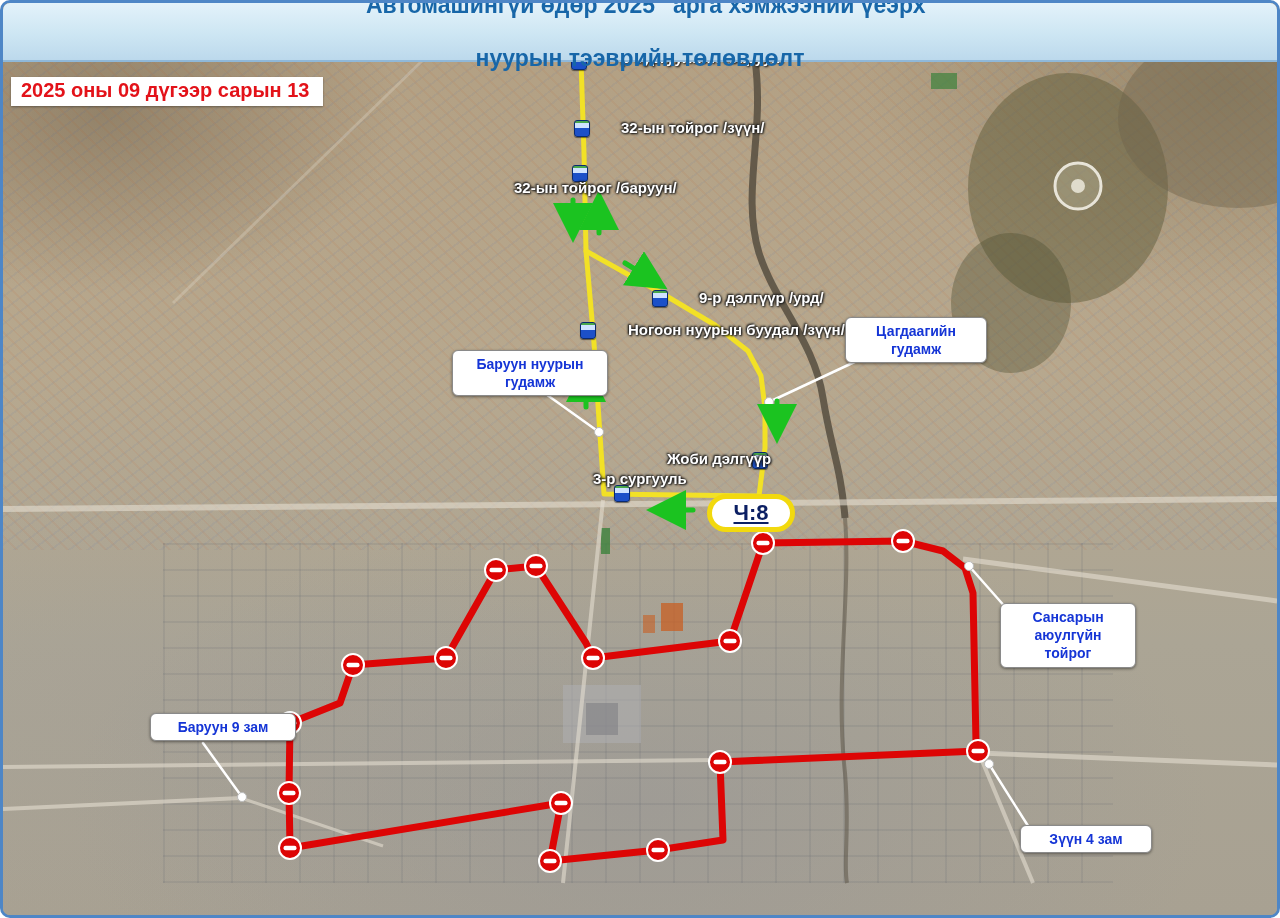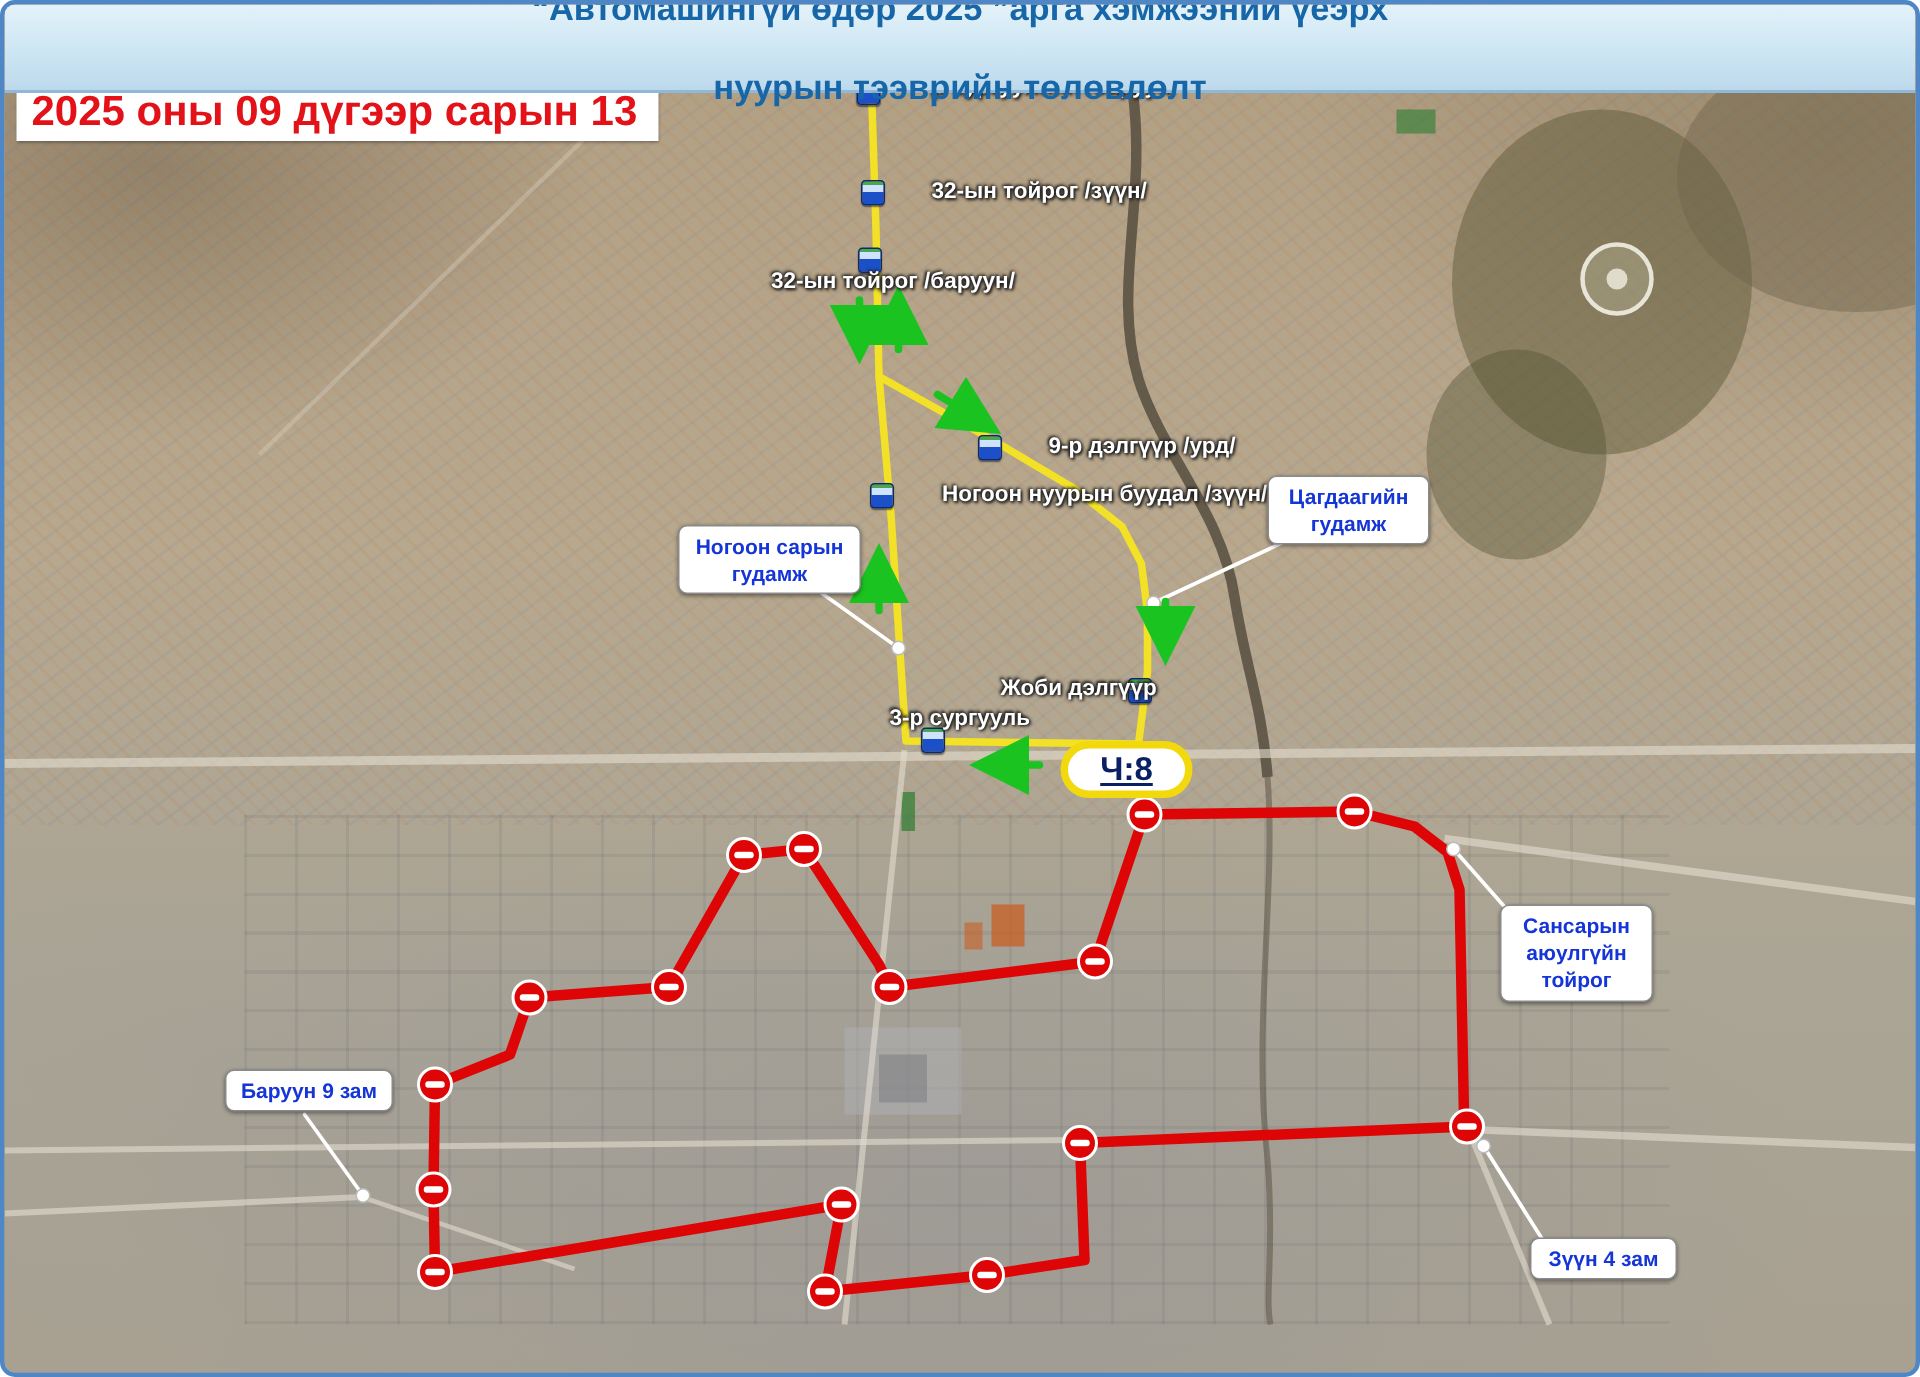--- a/index.html
+++ b/index.html
@@ -13,22 +13,22 @@
   .footer{position:absolute;left:0;bottom:0;width:100%;height:33px;z-index:30;
     background:linear-gradient(180deg,#eaf4fb 0%,#cfe5f1 70%,#dcecf6 100%);
     display:flex;align-items:center;justify-content:center;gap:7px;}
   .footer:after{content:"";position:absolute;left:0;bottom:4px;width:100%;height:3px;background:#3c5fa8;}
   .footer .org{color:var(--footer,#173f7d);font-weight:bold;font-size:19px;}
   .logo{width:18px;height:18px;border-radius:50%;border:1px solid #16306e;position:relative;
     background:radial-gradient(circle at 35% 30%,#9cbdf0,#24418f 75%);}
   .logo:after{content:"";position:absolute;left:5px;top:5px;width:8px;height:8px;border-radius:50%;
     background:radial-gradient(circle,#fff 0 35%,rgba(255,255,255,.25) 60%,transparent 70%);}
   
-  .date-badge{position:absolute;left:8px;top:53px;z-index:25;background:#fff;padding:2px 14px 4px 10px;
-    color:var(--date,#e31219);font-weight:bold;font-size:28px;box-shadow:0 1px 2px rgba(0,0,0,.35);}
+  .date-badge{position:absolute;left:8px;top:74px;z-index:25;background:#fff;padding:2px 14px 4px 10px;
+    color:var(--date,#e31219);font-weight:bold;font-size:20px;box-shadow:0 1px 2px rgba(0,0,0,.35);}
   
   .map{position:absolute;left:0;top:0;width:100%;height:100%;}
   .speckle{position:absolute;left:0;top:0;width:100%;height:60%;opacity:.55;
     background:repeating-linear-gradient(45deg,rgba(196,92,44,.14) 0 2px,transparent 2px 9px),
                repeating-linear-gradient(-37deg,rgba(52,96,190,.10) 0 2px,transparent 2px 11px);}
   .blocks{position:absolute;left:160px;top:540px;width:950px;height:340px;opacity:.8;
     background:repeating-linear-gradient(0deg,rgba(86,92,104,.16) 0 2px,transparent 2px 26px),
                repeating-linear-gradient(90deg,rgba(86,92,104,.16) 0 2px,transparent 2px 34px);}
   .tone{position:absolute;left:0;top:0;width:100%;height:100%;
     background:radial-gradient(ellipse 420px 260px at 8% 12%,rgba(120,105,82,.55),transparent 70%),
@@ -39,21 +39,21 @@
   svg.overlay{position:absolute;left:0;top:0;z-index:5;}
   
   .stop-label{position:absolute;z-index:12;color:var(--stoplabel,#fff);font-weight:bold;font-size:15px;white-space:nowrap;
     text-shadow:0 0 3px #1c1c1c,1px 1px 2px #1c1c1c,-1px -1px 2px #1c1c1c;margin-left:28px;}
   .bus{position:absolute;z-index:11;width:14px;height:15px;border:1px solid #0a2a70;border-radius:3px;
     background:linear-gradient(180deg,#49a84c 0 14%,#cfe3ff 14% 46%,#1c50c8 46% 100%);
     box-shadow:0 1px 1px rgba(0,0,0,.5);}
   
   .callout{position:absolute;z-index:15;background:#fff;border:1px solid #8a8a8a;border-radius:6px;
     box-shadow:0 1px 3px rgba(0,0,0,.45);color:var(--callout,#1535d6);font-weight:bold;font-size:14px;
-    line-height:1.3;text-align:center;padding:4px 1px;}
+    line-height:1.3;text-align:center;padding:4px 18px;}
   
   .route-badge{position:absolute;z-index:15;background:#fff;border:5px solid var(--badge-border,#f2d90e);
     border-radius:22px;color:var(--badge-text,#0b1f63);font-weight:bold;font-size:22px;
     display:flex;align-items:center;justify-content:center;text-decoration:underline;}
 </style>
 </head>
 <body>
 
 <div class="page">
 
@@ -171,21 +171,21 @@
     <div class="stop-label" style="left:668px;top:286px">9-р дэлгүүр /урд/</div>
     <div class="stop-label" style="left:597px;top:318px">Ногоон нуурын буудал /зүүн/</div>
     <div class="stop-label" style="left:636px;top:447px">Жоби дэлгүүр</div>
     <div class="stop-label" style="left:562px;top:467px">3-р сургууль</div>
 
     <div class="callout" style="left:842px;top:314px;width:104px">
       <div>Цагдаагийн</div>
       <div>гудамж</div>
     </div>
     <div class="callout" style="left:449px;top:347px;width:118px">
-      <div>Ногоон сарын</div>
+      <div>Баруун нуурын</div>
       <div>гудамж</div>
     </div>
     <div class="callout" style="left:997px;top:600px;width:98px">
       <div>Сансарын</div>
       <div>аюулгүйн</div>
       <div>тойрог</div>
     </div>
     <div class="callout" style="left:147px;top:710px;width:108px">
       <div>Баруун 9 зам</div>
     </div>

